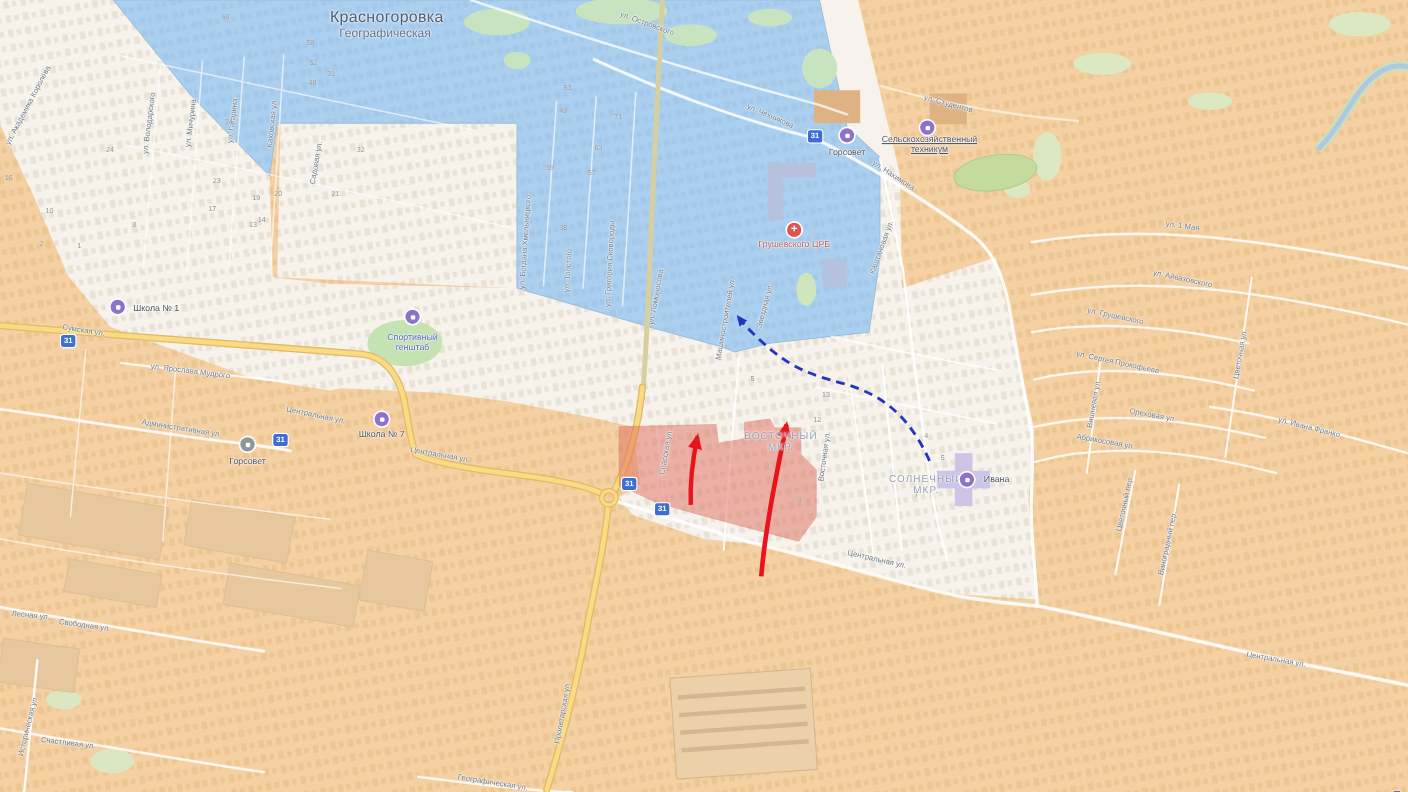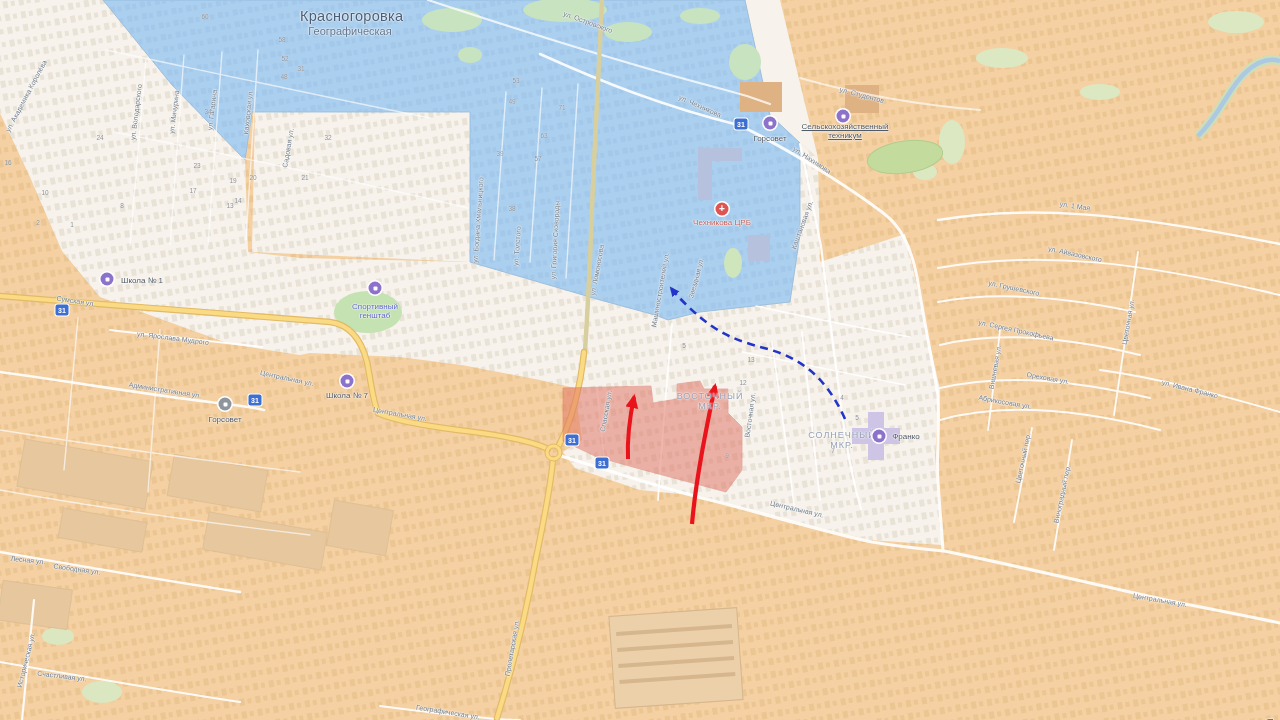--- a/index.html
+++ b/index.html
@@ -309,25 +309,25 @@
 МКР.</div>
       <div class="poi-icon school" style="left: 107px; top: 279px;"></div>
       <div class="poi-label school" style="left: 142px; top: 281px; transform: translate(-50%, -50%);">Школа № 1</div>
       <div class="poi-icon school" style="left: 347px; top: 381px;"></div>
       <div class="poi-label school" style="left: 347px; top: 396px; transform: translate(-50%, -50%);">Школа № 7</div>
       <div class="poi-icon sport" style="left: 375px; top: 288px;"></div>
       <div class="poi-label sport" style="left: 375px; top: 312px; transform: translate(-50%, -50%); width: 62px;">Спортивный генштаб</div>
       <div class="poi-icon civic" style="left: 225px; top: 404px;"></div>
       <div class="poi-label civic" style="left: 225px; top: 420px; transform: translate(-50%, -50%);">Горсовет</div>
       <div class="poi-icon hospital" style="left: 722px; top: 209px;"></div>
-      <div class="poi-label hospital" style="left: 722px; top: 223px; transform: translate(-50%, -50%);">Чехникова ЦРБ</div>
+      <div class="poi-label hospital" style="left: 722px; top: 223px; transform: translate(-50%, -50%);">Грушевского ЦРБ</div>
       <div class="poi-icon college" style="left: 770px; top: 123px;"></div>
       <div class="poi-label college" style="left: 770px; top: 139px; transform: translate(-50%, -50%);">Горсовет</div>
       <div class="poi-icon college" style="left: 843px; top: 116px;"></div>
       <div class="poi-label college" style="left: 845px; top: 132px; transform: translate(-50%, -50%); width: 96px; text-decoration: underline;">Сельскохозяйственный техникум</div>
       <div class="poi-icon school" style="left: 879px; top: 436px;"></div>
-      <div class="poi-label school" style="left: 906px; top: 437px; transform: translate(-50%, -50%);">Франко</div>
+      <div class="poi-label school" style="left: 906px; top: 437px; transform: translate(-50%, -50%);">Ивана</div>
     </div>
 
 
 <div class="watermark">«Диванный генштаб» @divgen</div>
 
 </div>
 
 </body></html>

